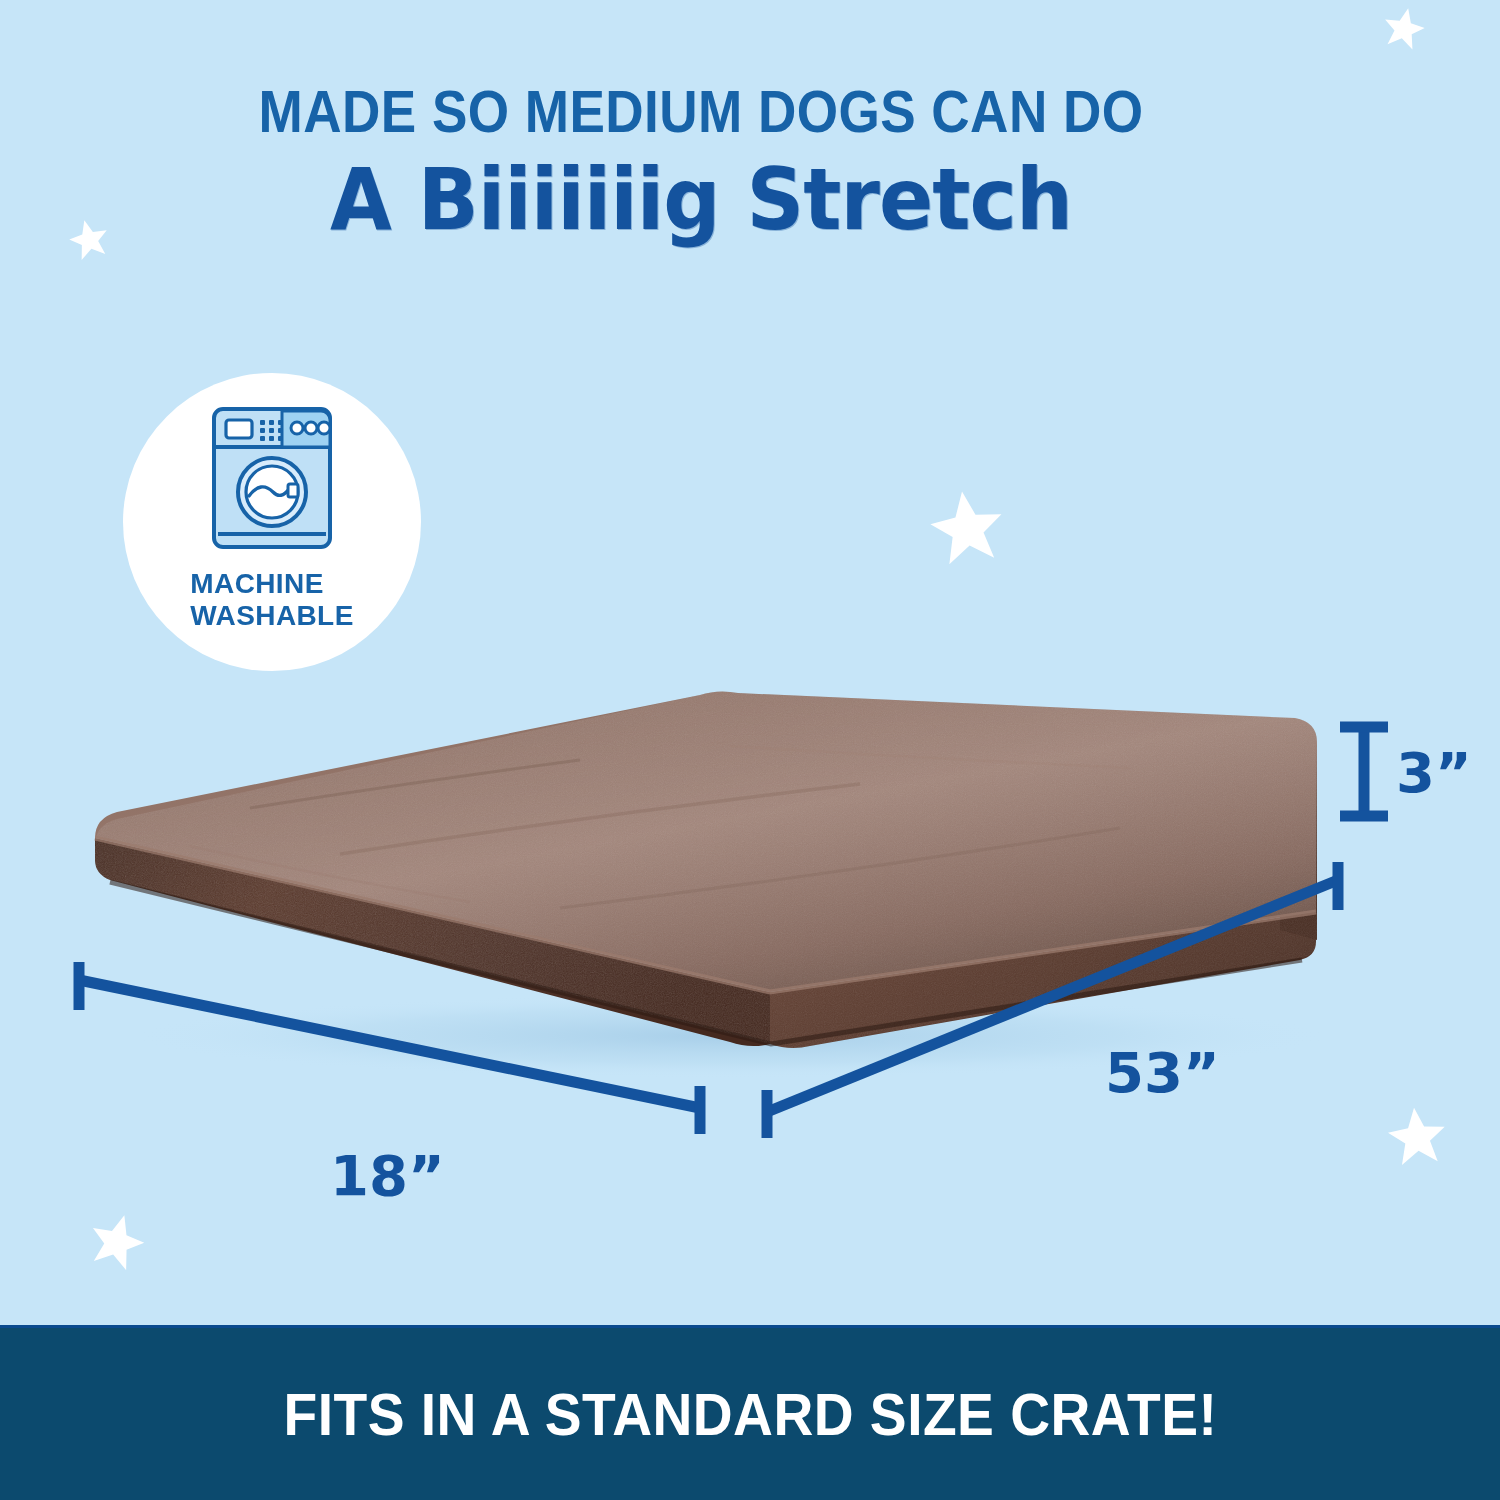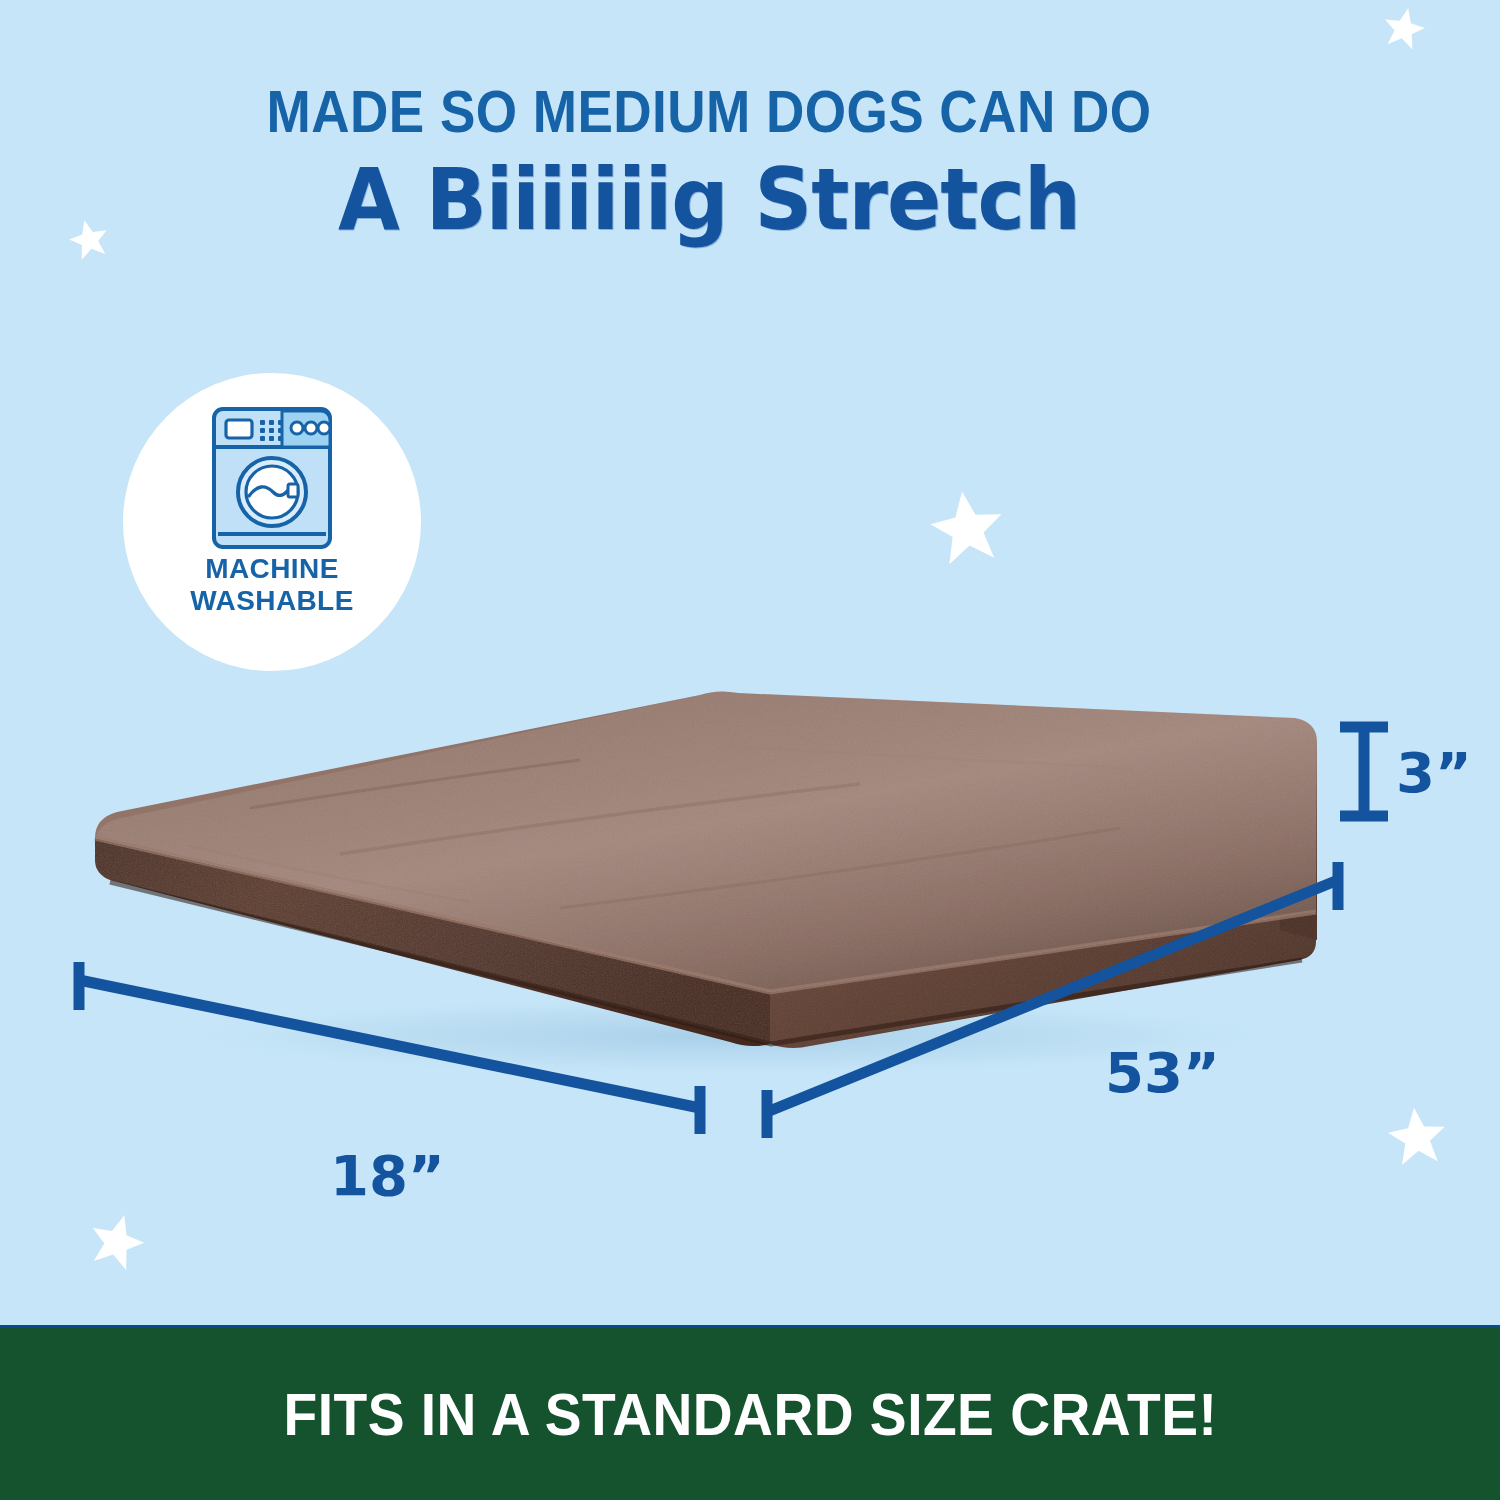--- a/index.html
+++ b/index.html
@@ -21,21 +21,20 @@
     position:absolute;
     fill:#ffffff;
     pointer-events:none;
   }
 
   
   #headline-block {
     position:absolute;
     top:82px; left:0; width:1402px;
     text-align:center;
-    margin-left:8px;
   }
   #eyebrow-heading {
     display:block;
     font-family:"Liberation Sans", sans-serif;
     font-weight:700;
     font-size:59px;
     letter-spacing:0.5px;
     line-height:1.02;
     color:#1763a8;
     transform:scaleX(0.9);
@@ -65,22 +64,21 @@
     border-radius:50%;
     background:#ffffff;
     display:flex;
     flex-direction:column;
     align-items:center;
     justify-content:flex-start;
     padding-top:30px;
   }
   #washer-icon { width:128px; height:150px; display:block; }
   #badge-caption {
-    margin-top:0;
-    text-align:center;
+    margin-top:15px;
     font-family:"Liberation Sans", sans-serif;
     font-weight:700;
     font-size:28px;
     line-height:1.13;
     letter-spacing:0.4px;
     color:#1763a8;
     white-space:pre-line;
   }
 
   
@@ -106,21 +104,21 @@
     white-space:nowrap;
   }
   #dim-height-label { left:1396px; top:740px; font-size:56px; }
   #dim-width-label  { left:330px;  top:1143px; font-size:56px; }
   #dim-length-label { left:1105px; top:1040px; font-size:56px; }
 
   
   #bottom-banner {
     position:absolute;
     left:0; bottom:0; width:1500px; height:175px;
-    background:#14532d;
+    background:#0c4a6e;
     display:flex;
     align-items:center;
     justify-content:center;
     border-top:3px solid #0a4a8f;
   }
   #banner-text {
     font-family:"Liberation Sans", sans-serif;
     font-weight:700;
     font-size:60px;
     letter-spacing:0.5px;

